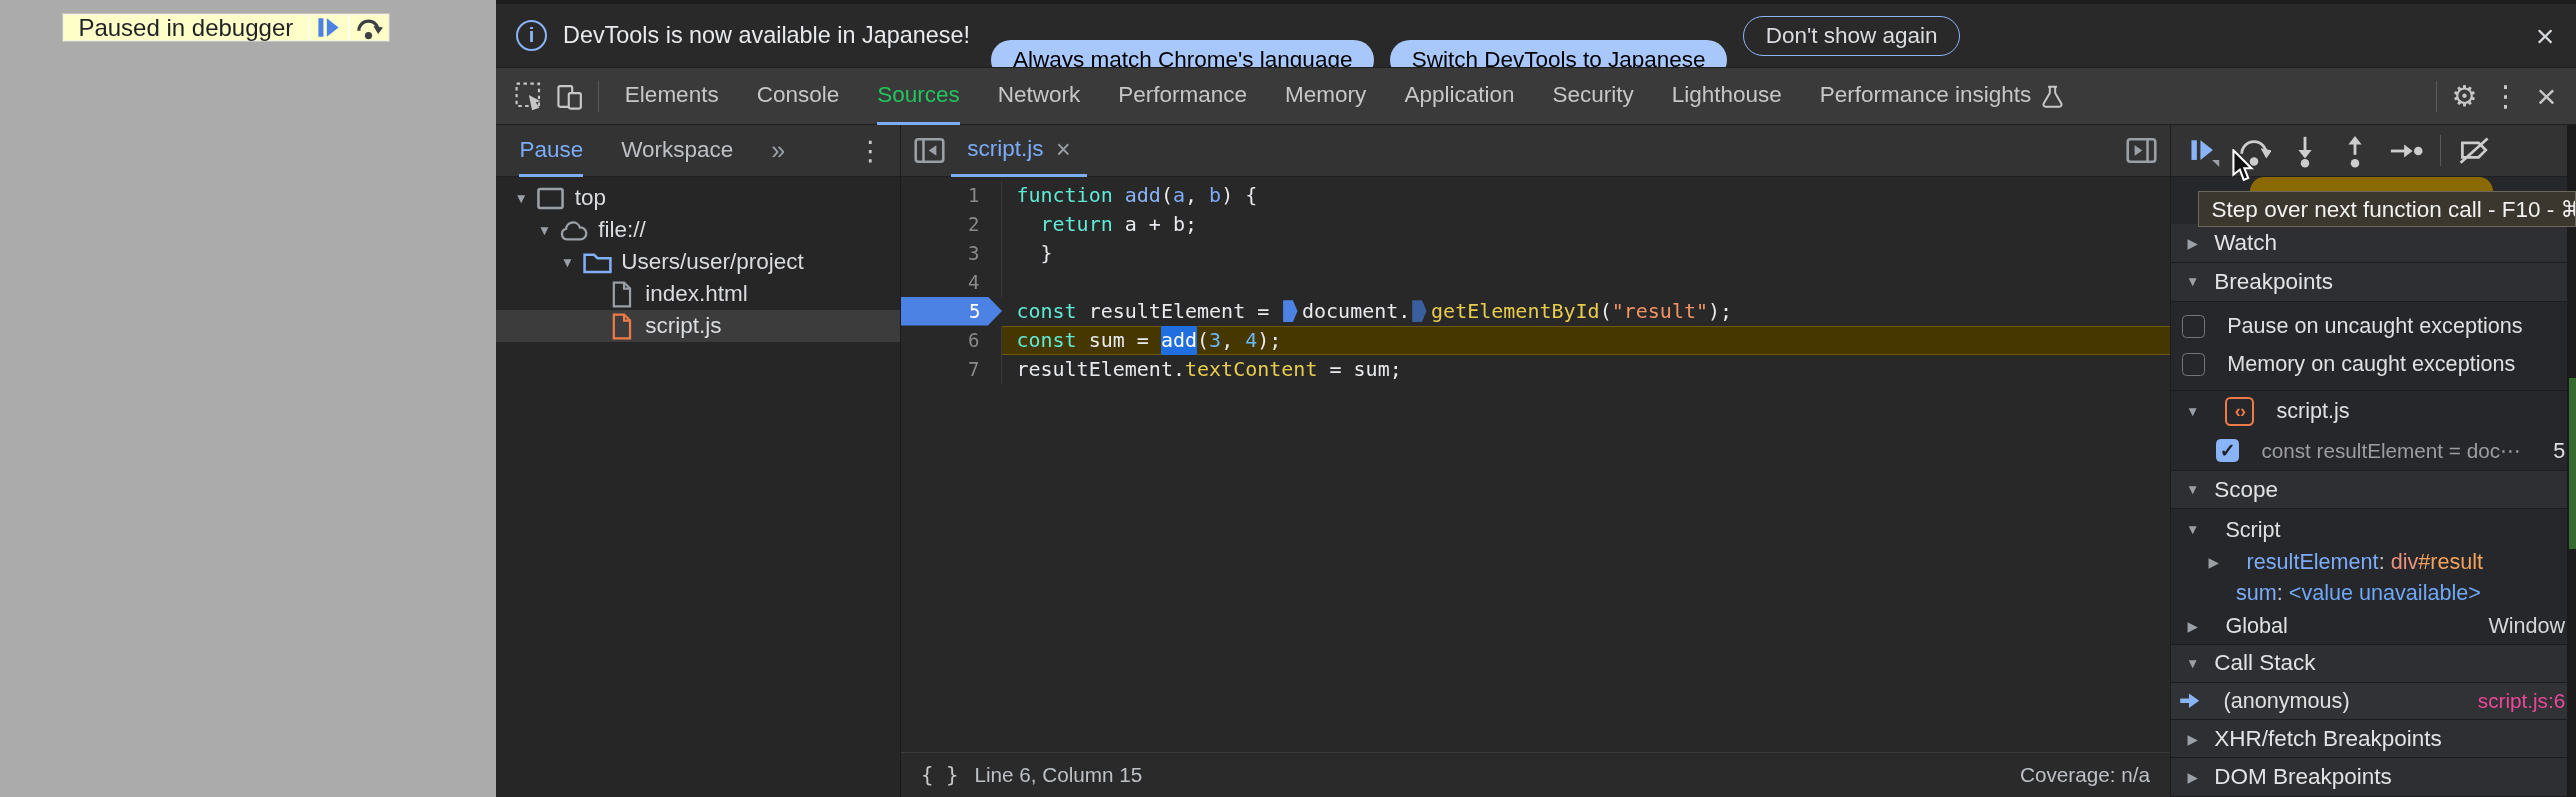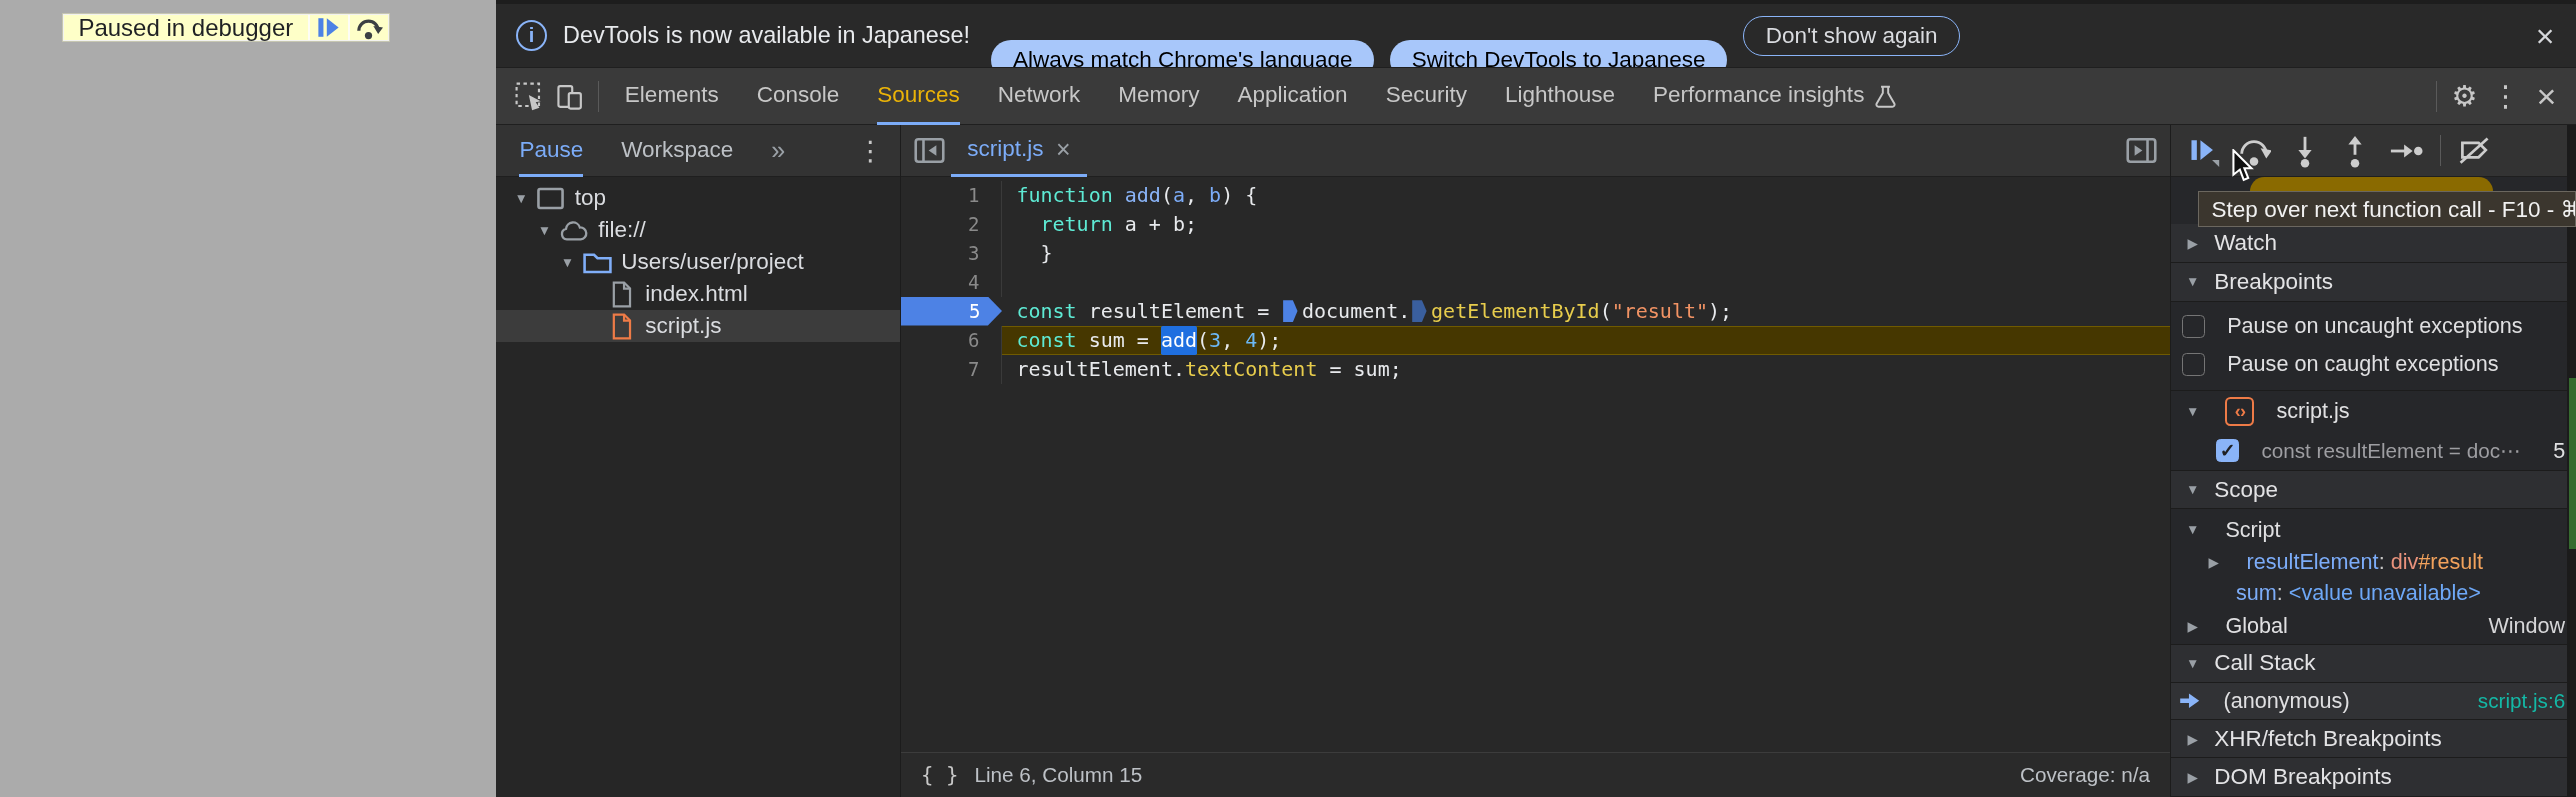--- a/index.html
+++ b/index.html
@@ -29,21 +29,21 @@
   .notif-close { margin-left:auto; font-size:32px; color:#d5d7da; cursor:pointer; line-height:1; }
 
   
   .tabbar { height:58px; background:#3a3a3a; border-top:0.9px solid #1f1f1f; border-bottom:0.9px solid #1f1f1f;
     display:flex; align-items:center; padding:0 9px 0 12.6px; flex:0 0 auto; }
   .tb-icon { width:41px; height:58px; display:flex; align-items:center; justify-content:center; cursor:pointer; }
   .vsep { width:0.9px; height:31px; background:#5a5a5a; margin:0 7.2px; }
   .main-tab { height:58px; line-height:58px; padding:0 19px; font-size:22.5px; color:#c7c7c7; cursor:pointer;
     display:flex; align-items:center; gap:9px; white-space:nowrap; }
   .main-tab span.lab { display:inline-block; line-height:54px; border-bottom:3.6px solid transparent; }
-  .main-tab.active { color:#eab308; }
+  .main-tab.active { color:#22c55e; }
   .main-tab.active span.lab { border-bottom-color:#7cacf8; }
   .tabbar-right { margin-left:auto; display:flex; align-items:center; }
   .glyph-btn { width:41px; height:58px; display:flex; align-items:center; justify-content:center;
     color:#c7c7c7; cursor:pointer; }
 
   
   .content { flex:1; display:flex; min-height:0; }
   .navigator { width:405px; border-right:1.8px solid #1c1c1c; display:flex; flex-direction:column; background:#262626; }
   .nav-header { height:52px; background:#333333; border-bottom:0.9px solid #1f1f1f; display:flex; align-items:center; padding:0 9px 0 23.4px; }
   .nav-tab { font-size:22.5px; color:#bdc1c6; margin-right:38px; height:52px; line-height:49px; cursor:pointer; }
@@ -94,21 +94,21 @@
   .cb { width:23.4px; height:23.4px; border:1.8px solid #757575; border-radius:4.5px; flex:0 0 auto; cursor:pointer; }
   .cb.checked { background:#8ab4f8; border-color:#8ab4f8; color:#202124; display:flex; align-items:center;
     justify-content:center; font-size:19px; font-weight:bold; }
   .js-badge { width:29px; height:29px; border:2.7px solid #ee7b47; border-radius:5.4px; color:#ee7b47;
     display:flex; align-items:center; justify-content:center; font-size:18px; font-weight:bold; flex:0 0 auto; letter-spacing:-0.9px; }
   .bp-code { color:#9e9ea2; font-size:20.7px; white-space:nowrap; overflow:hidden; }
   .bp-line { margin-left:auto; color:#e0e0e2; }
   .vname { color:#7cacf8; } .vcolon { color:#c7c7c7; }
   .vtag { color:#e8927c; } .vid { color:#f2a25c; } .vunavail { color:#6ea8f7; }
   .right-val { margin-left:auto; color:#d6d6d8; }
-  .loc { margin-left:auto; color:#14b8a6; font-size:20.7px; }
+  .loc { margin-left:auto; color:#ec4899; font-size:20.7px; }
   .frame-row { background:#313235; }
 
   
   .gold-pill { position:absolute; left:2250px; top:177px; width:243px; height:41px; background:#8a6a00;
     border-radius:14.4px; z-index:5; }
   .tooltip { position:absolute; left:2198px; top:191px; right:0; height:36px; background:#3b362e;
     border:0.9px solid #6b675f; display:flex; align-items:center; padding:0 12.6px; font-size:22.5px; color:#f1f1f1;
     white-space:nowrap; overflow:hidden; z-index:6; }
   .cursor { position:absolute; left:2229px; top:149px; z-index:9; }
   .edge-strip { position:absolute; right:0; top:125px; width:9px; bottom:0; background:#1b1b1b; z-index:4; }
@@ -177,20 +177,23 @@
           <div class="main-tab">
             <span class="lab">Console</span>
           </div>
           <div class="main-tab active">
             <span class="lab">Sources</span>
           </div>
           <div class="main-tab">
             <span class="lab">Network</span>
           </div>
           <div class="main-tab">
+            <span class="lab">Performance</span>
+          </div>
+          <div class="main-tab">
             <span class="lab">Memory</span>
           </div>
           <div class="main-tab">
             <span class="lab">Application</span>
           </div>
           <div class="main-tab">
             <span class="lab">Security</span>
           </div>
           <div class="main-tab">
             <span class="lab">Lighthouse</span>
@@ -379,21 +382,21 @@
           <span class="arr">▼</span>
           <span>Breakpoints</span>
         </div>
 
         <div class="row" style="height:40px;margin-top:5.4px;">
           <span class="cb"></span>
           <span>Pause on uncaught exceptions</span>
         </div>
         <div class="row" style="height:40px;">
           <span class="cb"></span>
-          <span>Pause on caught exceptions</span>
+          <span>Memory on caught exceptions</span>
         </div>
 
         <div class="row" style="height:43px;border-top:0.9px solid #1c1c1c;margin-top:7.2px;">
           <span class="arr">▼</span>
           <span class="js-badge">‹›</span>
           <span>script.js</span>
         </div>
         <div class="row" style="height:41px;padding-left:45px;">
           <span class="cb checked">✓</span>
           <span class="bp-code">const resultElement = doc⋯</span>

